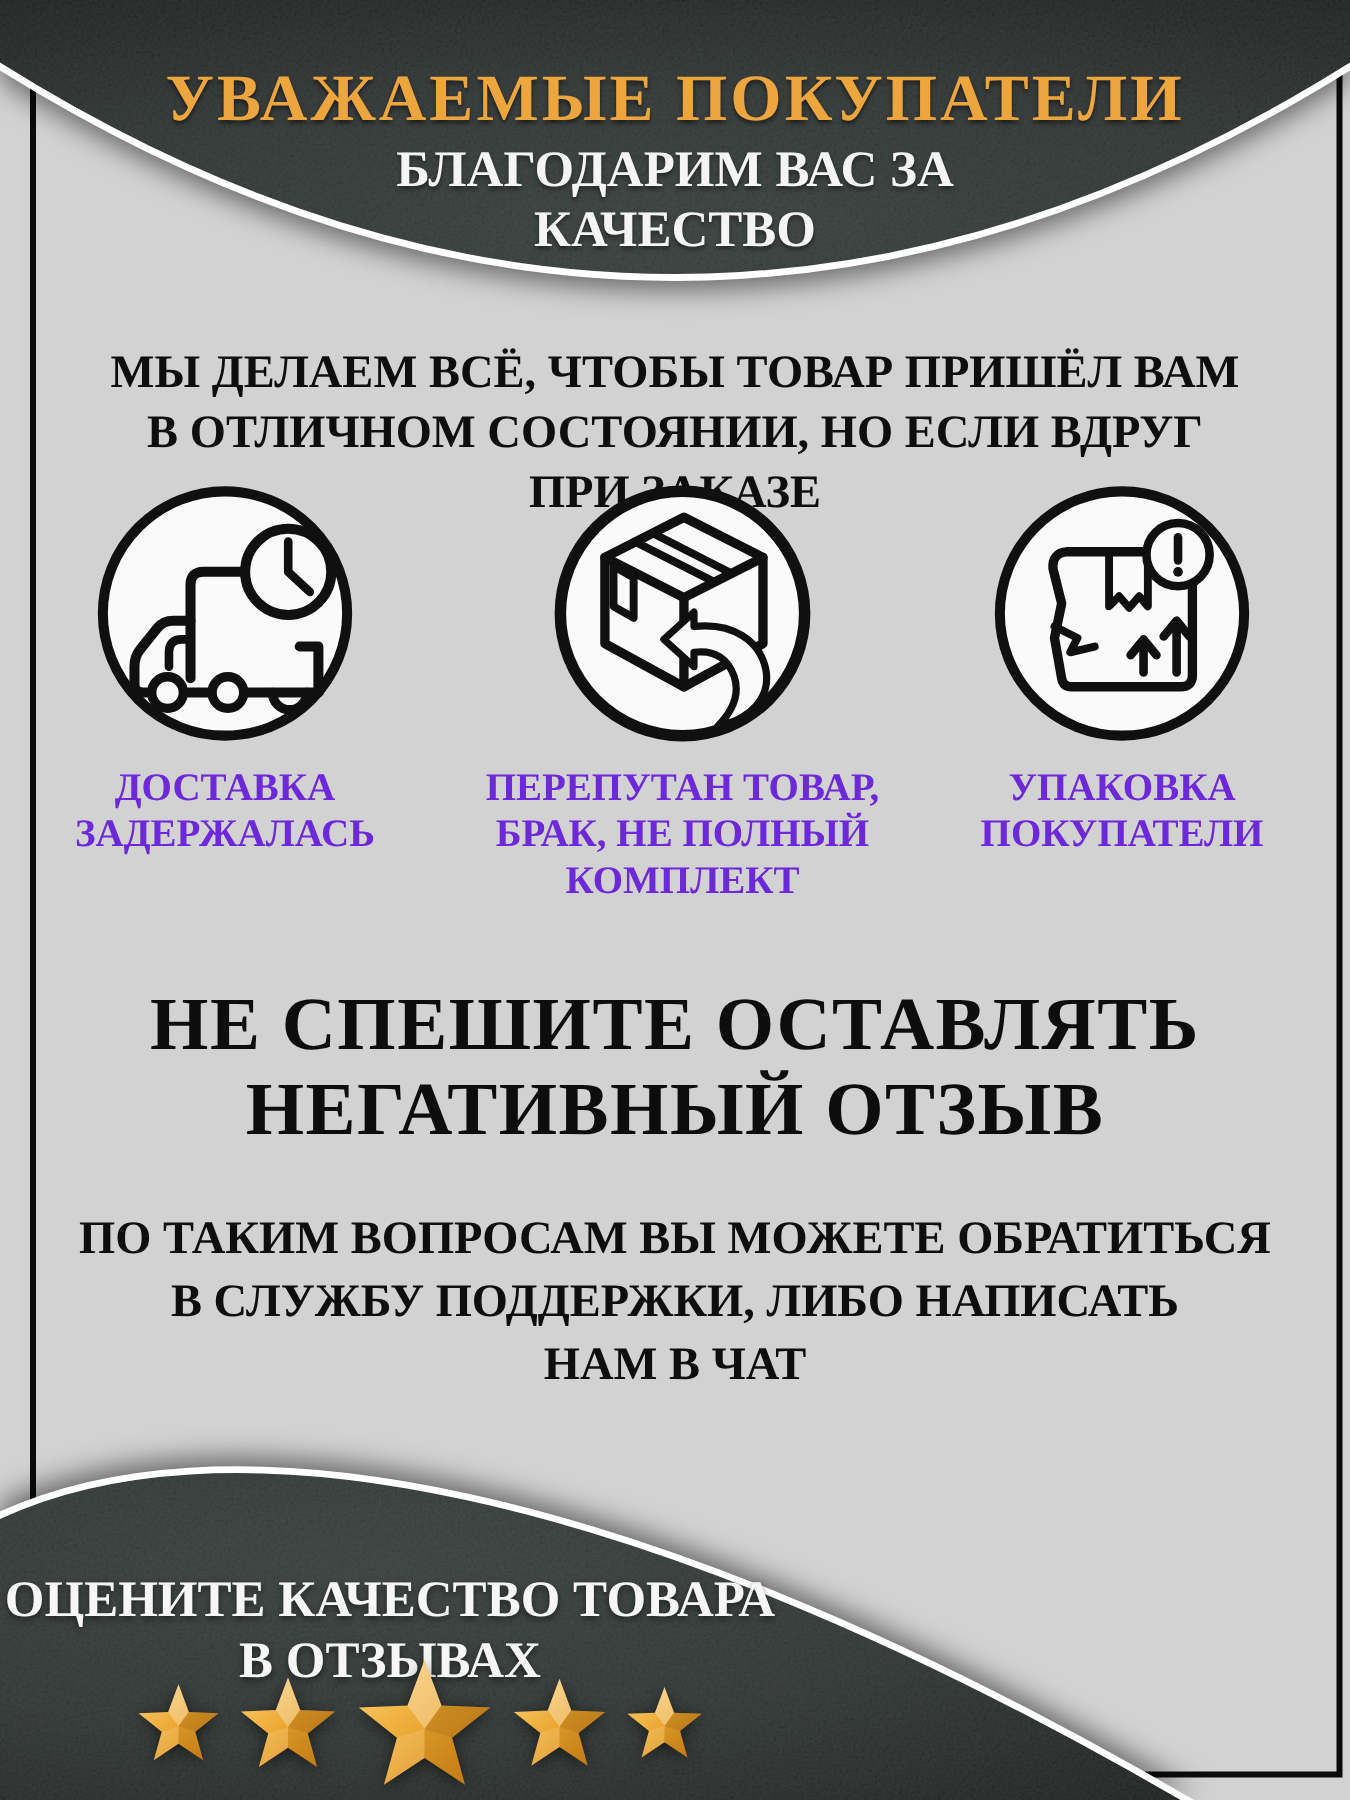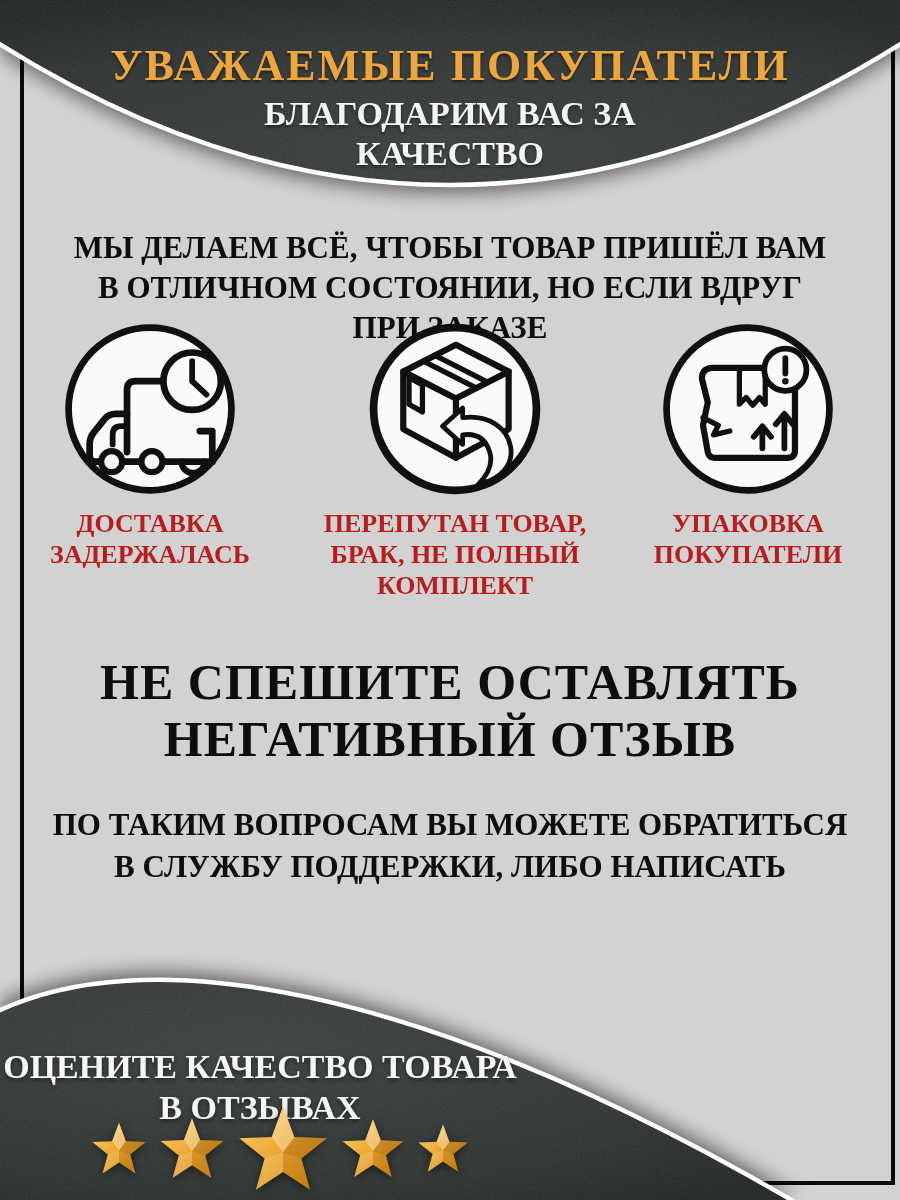--- a/index.html
+++ b/index.html
@@ -15,21 +15,21 @@
   }
   .shape-svg{position:absolute;left:0;z-index:2;}
   #header-shape{top:0;filter:drop-shadow(0 6px 9px rgba(0,0,0,.50));}
   #footer-shape{top:950px;filter:drop-shadow(0 -6px 9px rgba(0,0,0,.50));}
   .txt{position:absolute;left:0;width:100%;text-align:center;z-index:3;margin-top:20px;}
   .header-title{top:20px;font-size:44px;letter-spacing:2px;color:#eda63e;text-shadow:0 2px 3px rgba(0,0,0,.55);}
   .header-thanks{top:74px;font-size:34px;line-height:40px;color:#f4f4f4;text-shadow:0 2px 3px rgba(0,0,0,.45);}
   .intro{top:208px;font-size:31px;line-height:40px;color:#0e0e0e;}
   .issue{position:absolute;top:318px;width:300px;text-align:center;z-index:3;}
   .issue .icon-wrap{display:inline-block;width:182px;height:182px;}
-  .issue-label{margin-top:4px;font-size:26px;line-height:31px;color:#b91c1c;}
+  .issue-label{margin-top:4px;font-size:26px;line-height:31px;color:#6d28d9;}
   #issue-1{left:0;}
   #issue-2{left:305px;}
   #issue-3{left:598px;}
   .warning{top:634px;font-size:50px;line-height:57px;letter-spacing:1px;color:#0d0d0d;}
   .support{top:784px;font-size:31px;line-height:42px;color:#0e0e0e;}
   .footer-text{top:1026px;width:520px;font-size:34px;line-height:41px;color:#f6f6f6;z-index:4;text-shadow:0 2px 4px rgba(0,0,0,.5);}
   .stars-row{
     position:absolute;top:1100px;left:50px;width:460px;height:96px;z-index:4;
     display:flex;align-items:center;justify-content:center;gap:12px;
   }
@@ -156,20 +156,21 @@
   </div>
 
   <div class="txt warning">
     <div>НЕ СПЕШИТЕ ОСТАВЛЯТЬ</div>
     <div>НЕГАТИВНЫЙ ОТЗЫВ</div>
   </div>
 
   <div class="txt support">
     <div>ПО ТАКИМ ВОПРОСАМ ВЫ МОЖЕТЕ ОБРАТИТЬСЯ</div>
     <div>В СЛУЖБУ ПОДДЕРЖКИ, ЛИБО НАПИСАТЬ</div>
+    <div>НАМ В ЧАТ</div>
   </div>
 
   <div class="txt footer-text">
     <div>ОЦЕНИТЕ КАЧЕСТВО ТОВАРА</div>
     <div>В ОТЗЫВАХ</div>
   </div>
 
   <div class="stars-row">
     <svg class="star s1" viewBox="0 0 100 100">
       <defs>

